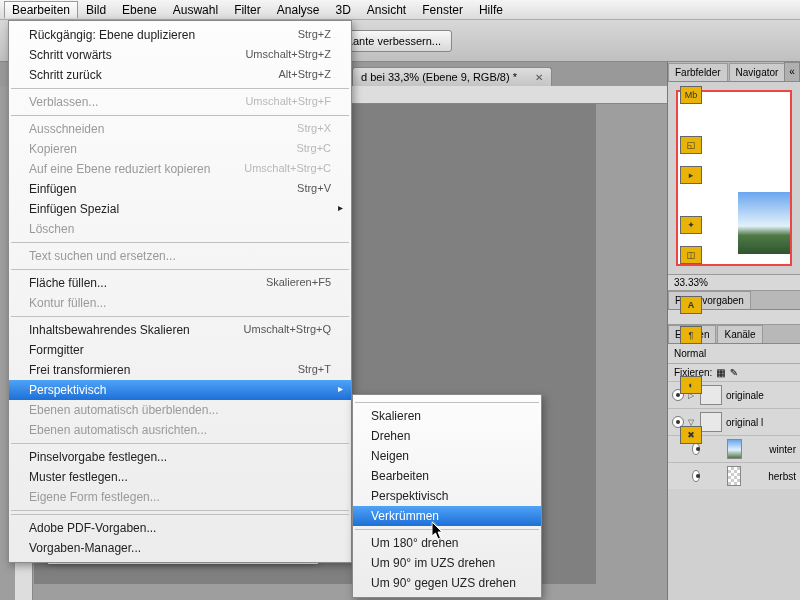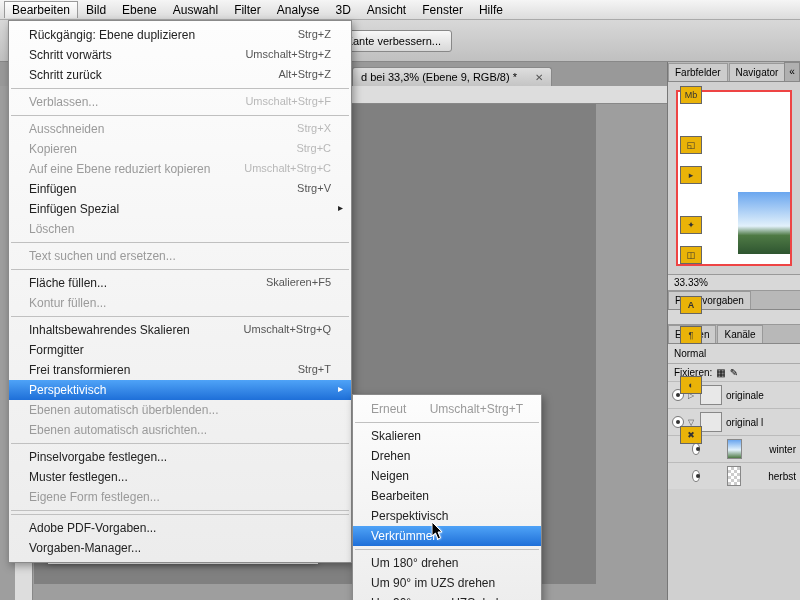--- a/index.html
+++ b/index.html
@@ -263,24 +263,20 @@
     <div class="sep"></div>
     <div class="sep"></div>
     <div class="row">
       <span>Adobe PDF-Vorgaben...</span>
     </div>
     <div class="row">
       <span>Vorgaben-Manager...</span>
     </div>
   </div>
 <div class="submenu" id="submenu">
-    <div class="row disabled">
-      <span>Erneut</span>
-      <span class="sc">Umschalt+Strg+T</span>
-    </div>
     <div class="sep"></div>
     <div class="row">
       <span>Skalieren</span>
     </div>
     <div class="row">
       <span>Drehen</span>
     </div>
     <div class="row">
       <span>Neigen</span>
     </div>

